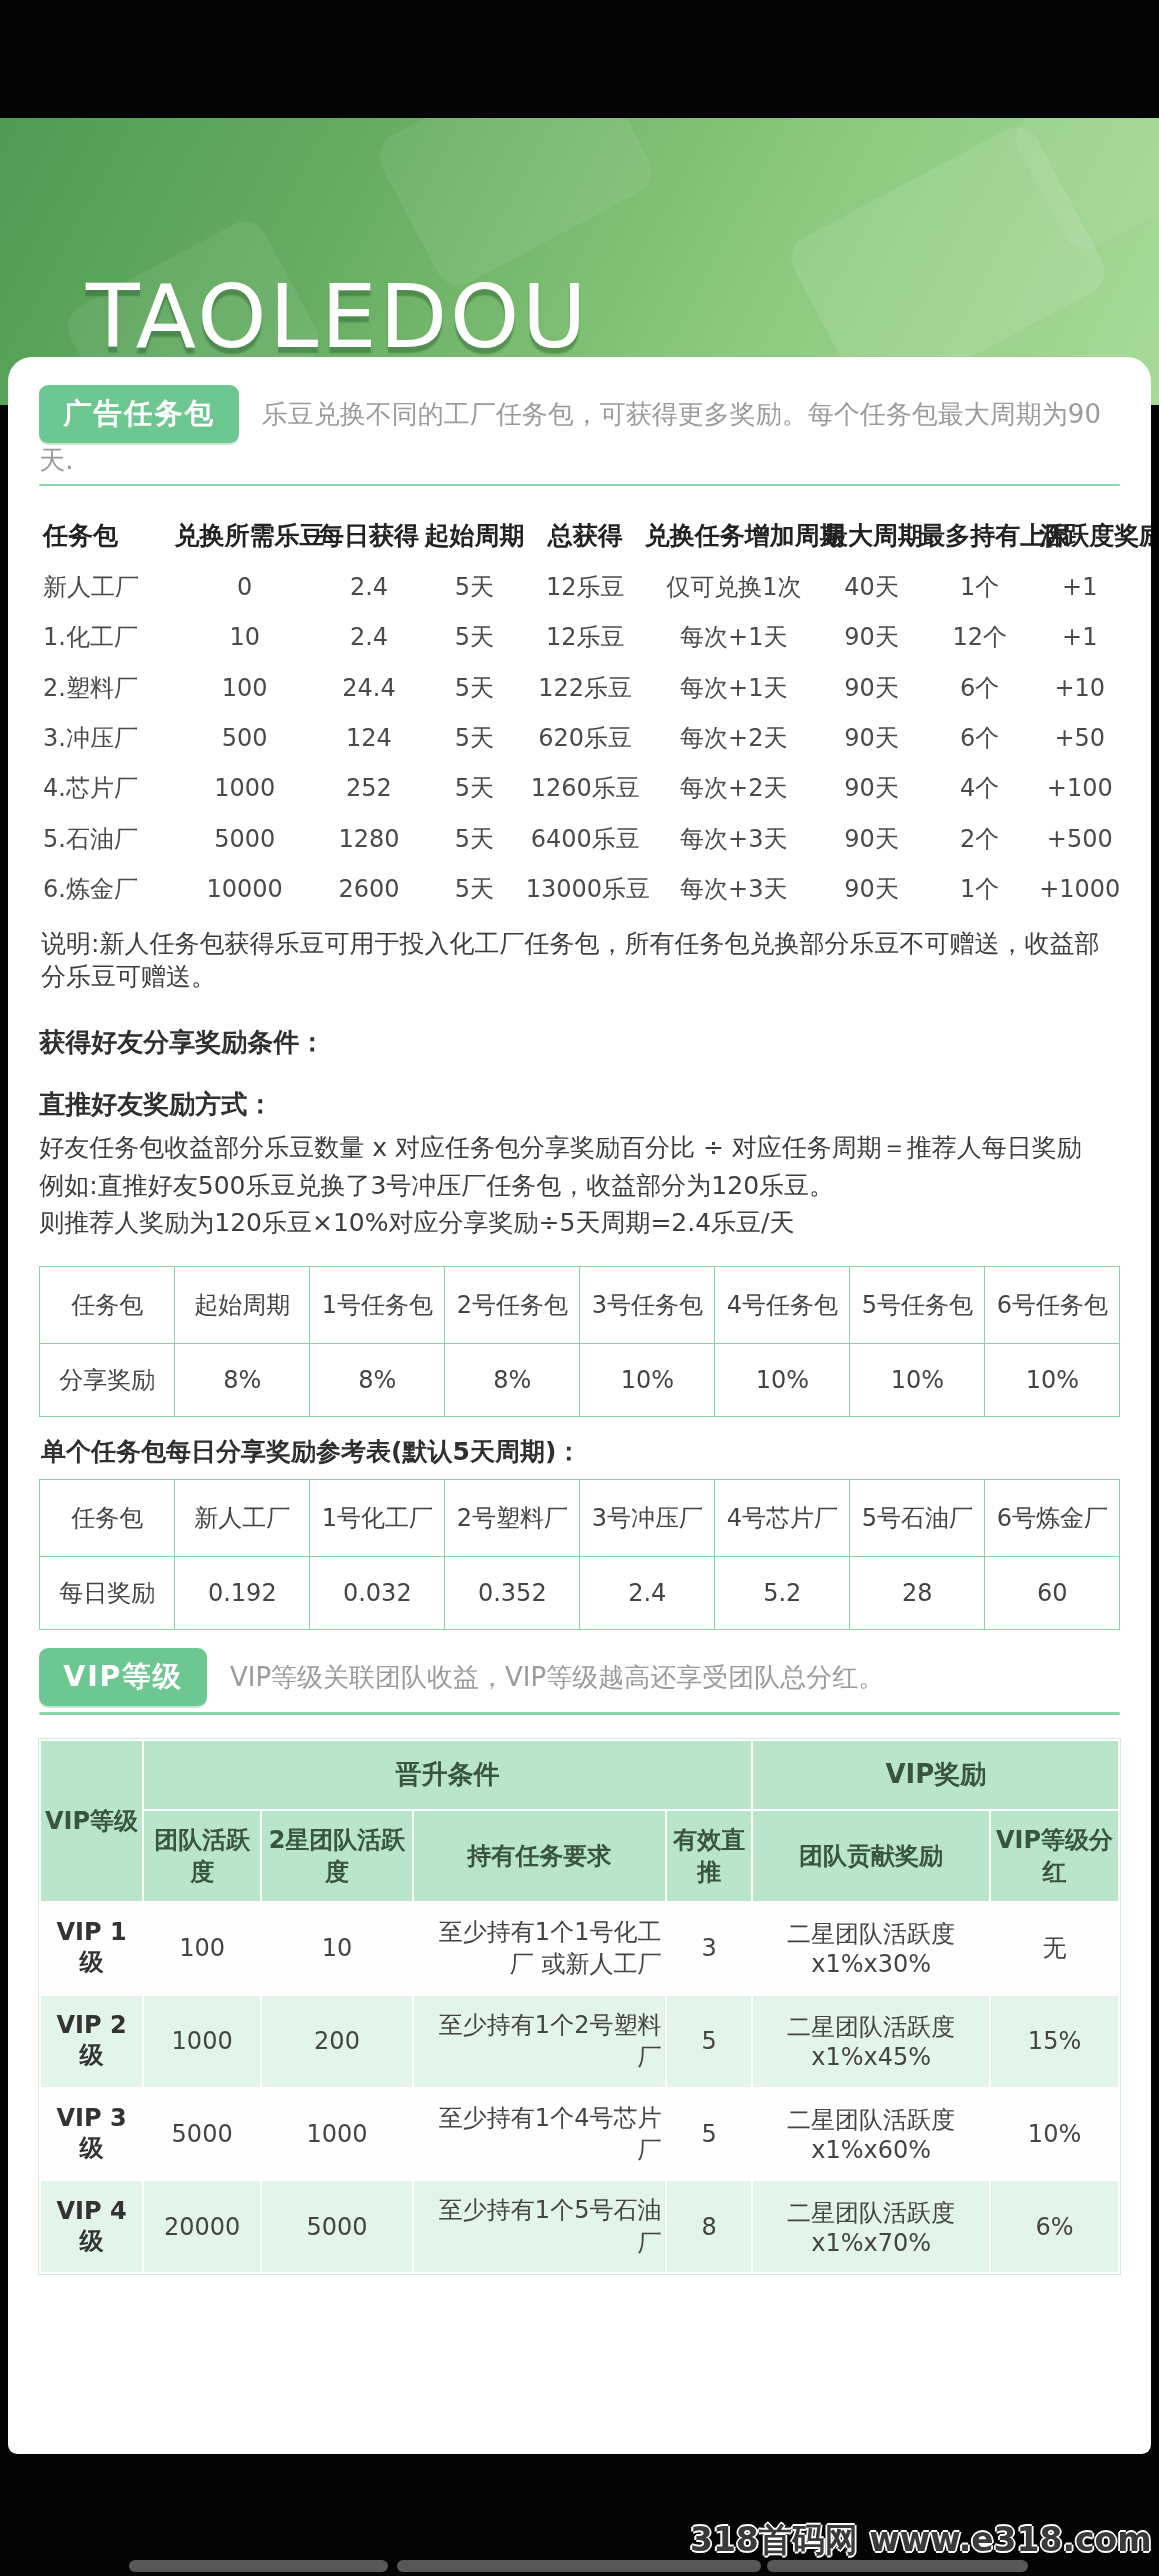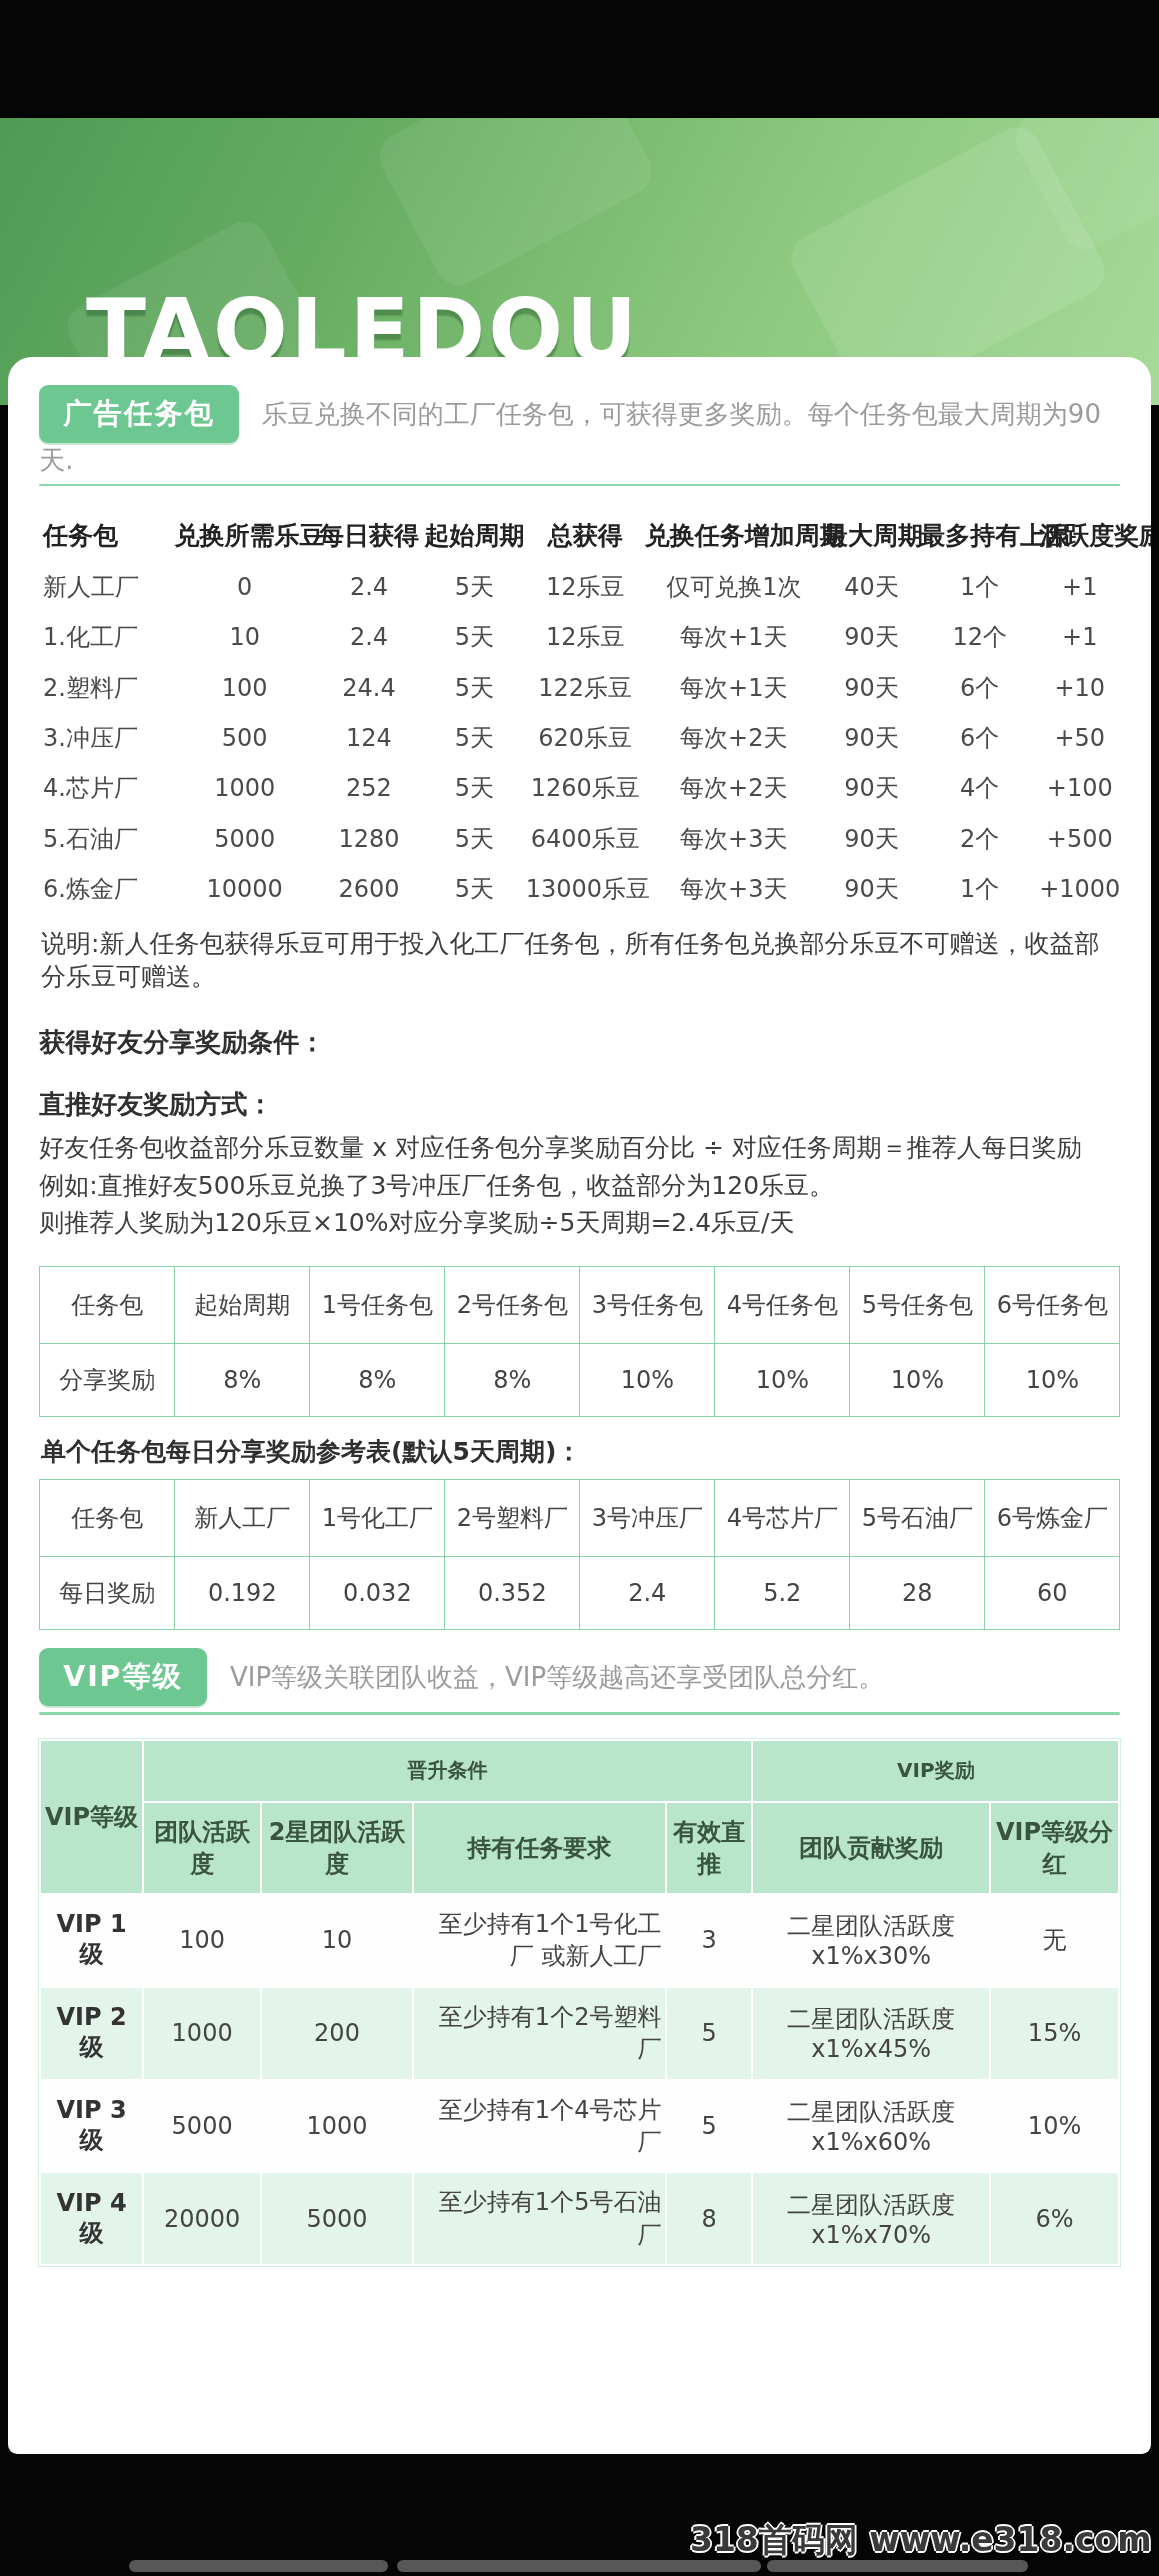--- a/index.html
+++ b/index.html
@@ -7,21 +7,21 @@
   .page{position:relative;width:1159px;height:2576px;background:#050505;overflow:hidden;margin:0 auto;}
 
   
   .hero{position:absolute;top:118px;left:0;width:1159px;height:287px;
     background:linear-gradient(118deg,#4f9b55 0%,#66ad62 30%,#8cc97e 65%,#a7da99 100%);overflow:hidden;}
   .hero .tile{position:absolute;background:rgba(255,255,255,0.07);border-radius:24px;transform:rotate(-28deg);}
   .t1{width:239px;height:166px;left:396px;top:-37px;}
   .t2{width:276px;height:184px;left:810px;top:55px;background:rgba(255,255,255,0.10)!important;}
   .t3{width:221px;height:156px;left:83px;top:138px;}
   .t4{width:202px;height:147px;left:1030px;top:-46px;}
-  .logo{position:absolute;left:86px;top:161px;color:#fff;font-size:88px;font-weight:700;letter-spacing:2.8px;
+  .logo{position:absolute;left:86px;top:147px;color:#fff;font-size:88px;font-weight:400;letter-spacing:2.8px;
     text-shadow:0 6.4px 1.8px rgba(35,85,40,.42);}
 
   
   .card{position:absolute;top:357px;left:8.3px;width:1143px;bottom:122px;background:#fff;
     border-radius:24px 24px 9.2px 9.2px;padding:28px 31px 18.4px 31px;box-sizing:border-box;overflow:hidden;}
 
   
   .sec-head{position:relative;margin-bottom:24px;}
   .badge{display:inline-block;background:#6cc890;color:#fff;font-size:28.5px;font-weight:700;
     padding:10px 24px;border-radius:9.2px;letter-spacing:1.8px;box-shadow:0 1.8px 0 rgba(90,170,120,.35);}
@@ -44,21 +44,21 @@
   
   .gtable{border-collapse:collapse;table-layout:fixed;margin-bottom:18.4px;}
   .gtable td{border:1.8px solid #86d3a8;font-size:24px;color:#444;text-align:center;padding:20px 3.7px;white-space:nowrap;background:#fff;}
   .gtable tr:first-child td{padding:22px 3.7px;}
   .caption{font-size:25px;color:#2f2f2f;font-weight:600;margin:3.7px 0 11px 1.8px;}
 
   
   .vip{border-collapse:collapse;table-layout:fixed;margin-bottom:26px;border:2.8px solid #fff;outline:1.8px solid #cdeeda;}
   .vip th,.vip td{border:2.8px solid #fff;font-size:24px;padding:13px 3.7px;text-align:center;}
   .vip th{background:#b9e6ca;color:#39543f;font-weight:700;}
-  .vip .grp{font-size:20px;padding:16.6px 3.7px;margin-top:43px;}
+  .vip .grp{font-size:26px;padding:16.6px 3.7px;margin-top:43px;}
   .vip td{color:#444;background:#fdfefd;}
   .vip tbody tr:nth-child(even) td{background:#e3f4ea;}
   .vip td:nth-child(1){font-weight:600;color:#333;}
   .vip td:nth-child(4){text-align:right;padding-left:14.7px;white-space:normal;line-height:1.35;}
   .vip td:nth-child(6){text-align:center;}
 
   
   .foot-bars{position:absolute;left:0;bottom:0;width:1159px;height:122px;}
   .bar{position:absolute;bottom:3.7px;height:12px;background:#575757;border-radius:6.4px;}
   .b1{left:129px;width:259px;} .b2{left:397px;width:364px;} .b3{left:767px;width:261px;}

